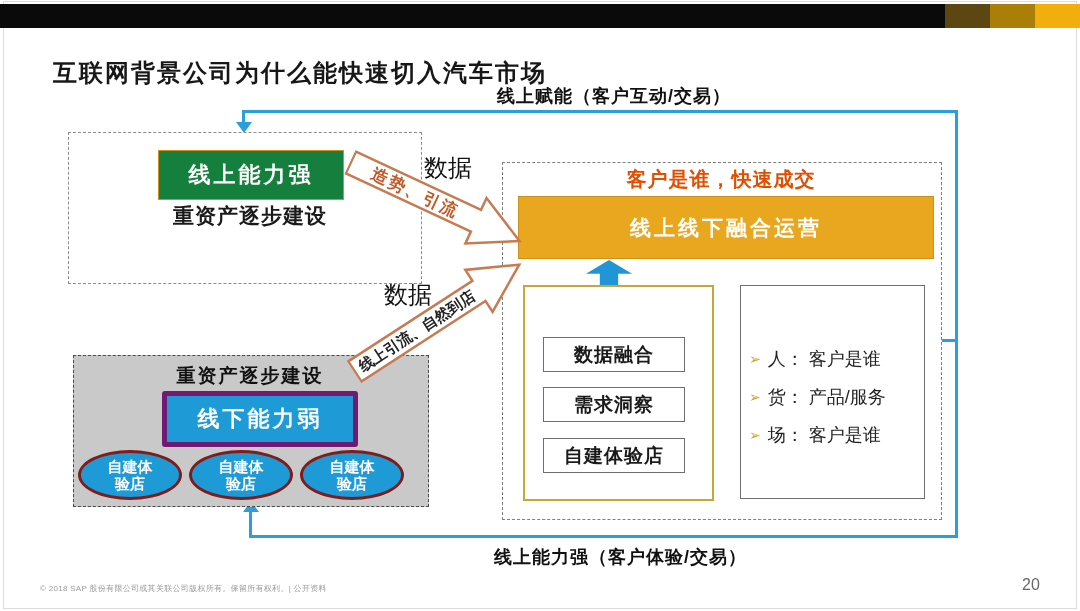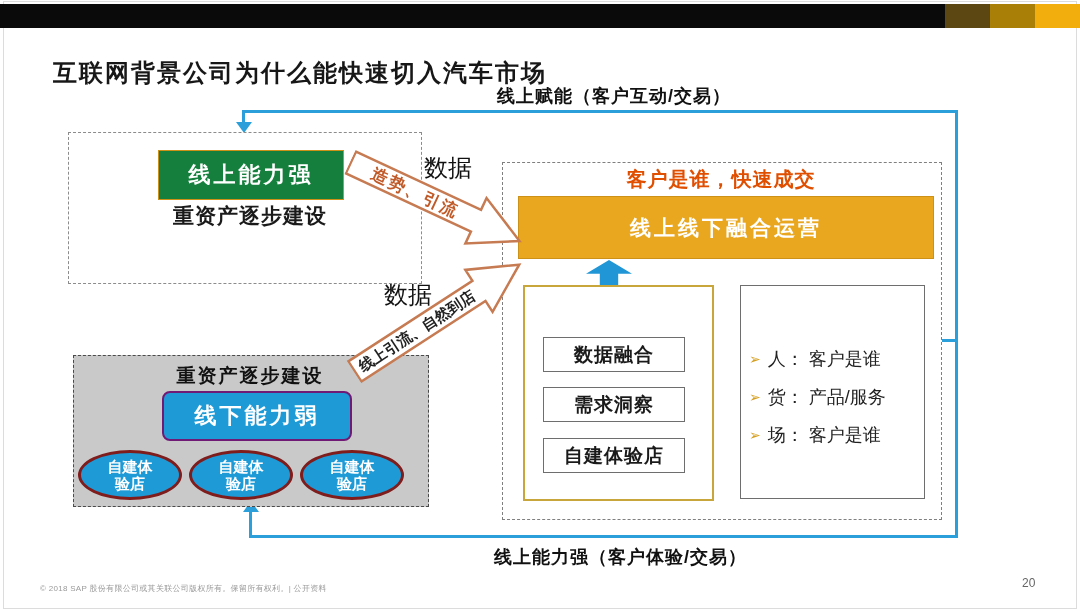--- a/index.html
+++ b/index.html
@@ -81,31 +81,31 @@
   #bul-1{top:346px;} #bul-2{top:384px;} #bul-3{top:422px;}
   .bullet-icon{color:#D5A021;font-size:14px;line-height:1;}
   .bullet-text{font-size:18px;color:#222;}
 
   
   .box-offline{position:absolute;left:73px;top:355px;width:354px;height:150px;background:#C9C9C9;
                border:1px dashed #4A4A4A;z-index:1;}
   .offline-heading{position:absolute;left:73px;top:363px;width:354px;text-align:center;font-size:19px;
                    font-weight:bold;color:#111;letter-spacing:2px;z-index:2;}
   .badge-blue{position:absolute;left:162px;top:391px;width:186px;height:46px;background:#1E9BD7;
-              border:2px solid #701a75;border-radius:8px;display:flex;align-items:center;
+              border:5px solid #701a75;border-radius:3px;display:flex;align-items:center;
               justify-content:center;color:#fff;font-size:22px;font-weight:bold;letter-spacing:3px;z-index:2;}
   .store-ellipse{position:absolute;top:450px;width:104px;height:50px;background:#1E9BD7;
                  border:3px solid #7f1d1d;border-radius:50%;display:flex;align-items:center;
                  justify-content:center;z-index:2;box-sizing:border-box;}
   #store-1{left:78px;} #store-2{left:189px;} #store-3{left:300px;}
   .store-ellipse span{display:block;width:48px;text-align:center;color:#fff;font-size:15px;
                       font-weight:bold;line-height:1.15;}
 
   .footer{position:absolute;left:40px;top:583px;font-size:8px;color:#9A9A9A;letter-spacing:0.3px;}
-  .page-number{position:absolute;left:1022px;top:576px;font-size:12px;color:#666;}
+  .page-number{position:absolute;left:1022px;top:576px;font-size:16px;color:#666;}
 </style>
 </head>
 <body>
 
 <div id="slide">
   <div class="frame"></div>
 
   <div class="topbar">
     <div class="seg-black"></div>
     <div class="seg-dgold"></div>

